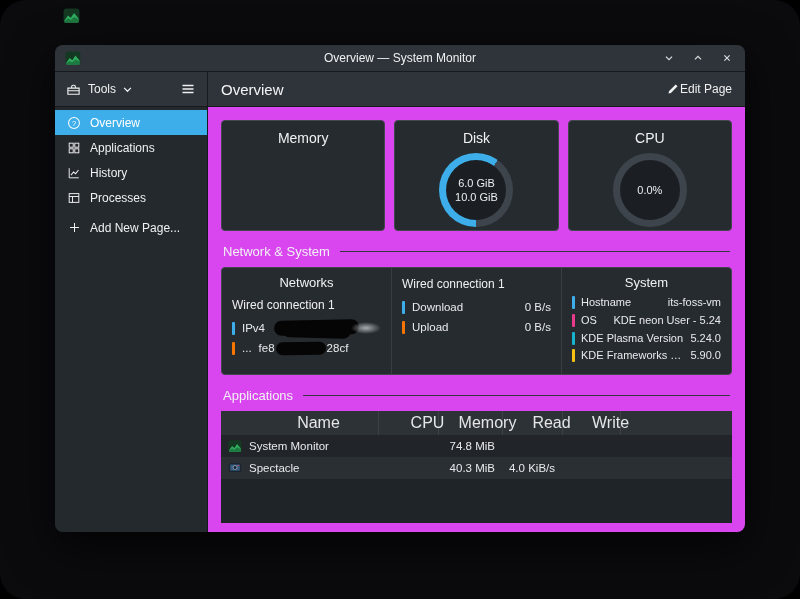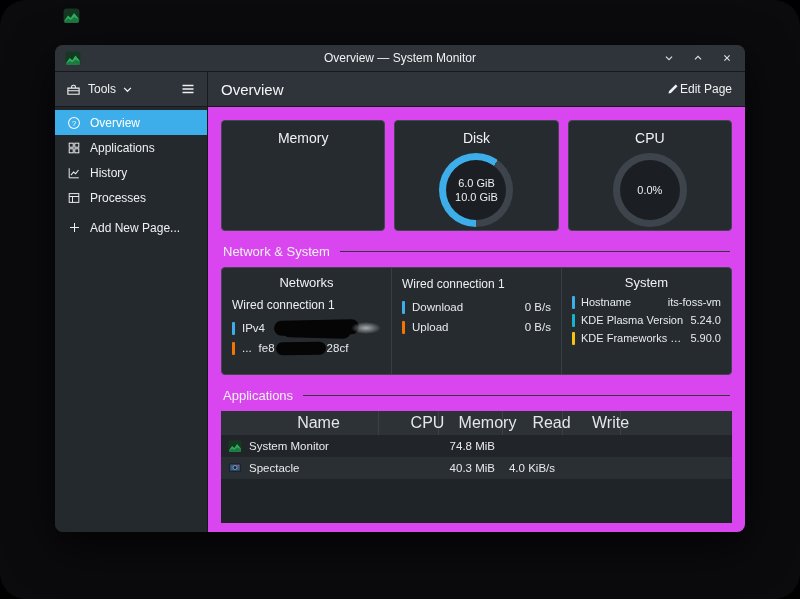--- a/index.html
+++ b/index.html
@@ -291,20 +291,25 @@
           </div>
 
           <div class="net-col">
             <div class="net-title">System</div>
             <div class="sys-row">
               <span class="bar" style="background: rgb(61, 174, 233);"></span>
               <span class="sys-label">Hostname</span>
               <span class="net-val">its-foss-vm</span>
             </div>
             <div class="sys-row">
+              <span class="bar" style="background: rgb(233, 58, 140);"></span>
+              <span class="sys-label">OS</span>
+              <span class="net-val">KDE neon User - 5.24</span>
+            </div>
+            <div class="sys-row">
               <span class="bar" style="background: rgb(23, 179, 205);"></span>
               <span class="sys-label">KDE Plasma Version</span>
               <span class="net-val">5.24.0</span>
             </div>
             <div class="sys-row">
               <span class="bar" style="background: rgb(245, 194, 17);"></span>
               <span class="sys-label">KDE Frameworks Ve...</span>
               <span class="net-val">5.90.0</span>
             </div>
           </div>

